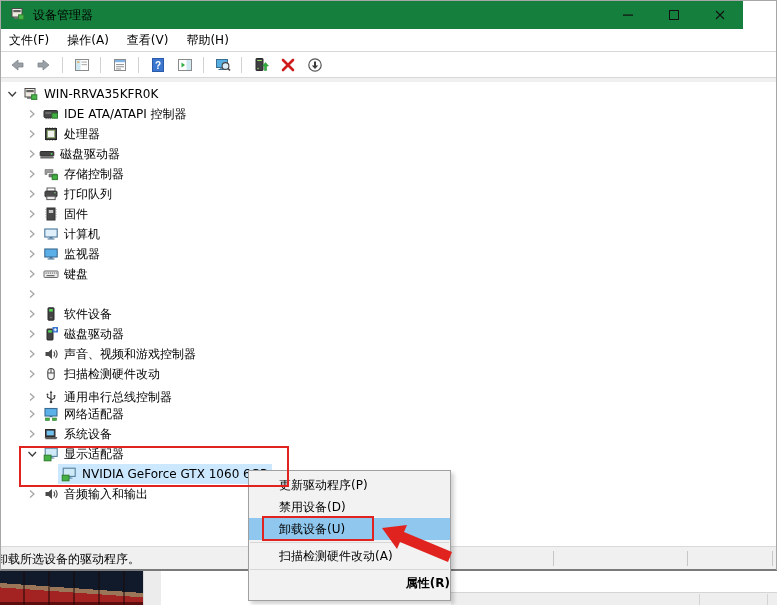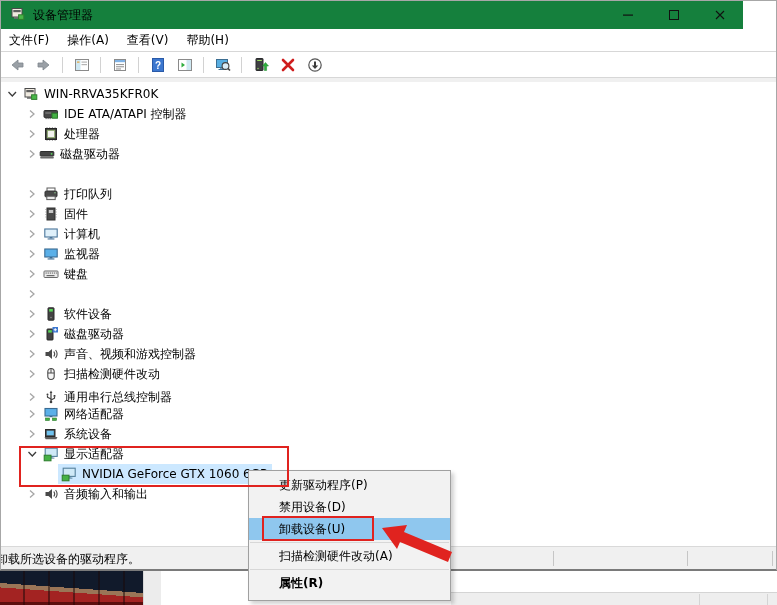--- a/index.html
+++ b/index.html
@@ -39,21 +39,21 @@
       repeating-linear-gradient(90deg, rgba(0,0,0,0) 0 23px, rgba(25,8,8,.5) 23px 25px),
       linear-gradient(184deg, #111a2b 0 50%, #9a7557 50% 60%, #a32322 60% 100%);}
   .edge-strip{position:absolute;left:143px;top:571px;width:17px;height:34px;background:#ececec;border-left:1px solid #d6d6d6;}
   .bg-bar{position:absolute;left:451px;top:592px;width:326px;height:13px;background:#eeeeee;border-top:1px solid #d4d4d4;}
   .bg-bar-sep{position:absolute;top:1px;width:1px;height:12px;background:#d4d4d4;}
   
   .ctxmenu{position:absolute;left:248px;top:470px;width:201px;background:#f2f2f2;border:1px solid #a0a0a0;
            padding:3px 0 6px 0;z-index:20;box-shadow:3px 3px 4px rgba(0,0,0,.18);}
   .ctx-item{height:22px;line-height:22px;font-size:12px;padding-left:30px;white-space:nowrap;}
   .ctx-item.hl{background:var(--mhl);}
-  .ctx-item.bold{font-weight:bold;}
+  .ctx-item.bold{font-weight:bold;text-align:right;}
   .ctx-sep{height:1px;background:#d7d7d7;margin:2px 1px;}
   
   .ann-box{position:absolute;border:2px solid var(--ann);pointer-events:none;}
   #ann-tree{left:19px;top:446px;width:266px;height:37px;z-index:40;}
   #ann-menu{left:262px;top:516px;width:108px;height:21px;z-index:41;}
   #ann-arrow{position:absolute;left:372px;top:513px;z-index:45;pointer-events:none;}
 </style>
 </head>
 <body>
 
@@ -262,20 +262,35 @@
           <span class="icn">
             <svg width="16" height="16" viewBox="0 0 16 16">
               <rect x="1.2" y="5.5" width="13.6" height="4.6" rx="0.8" fill="#454545" stroke="#2e2e2e"></rect>
               <circle cx="12.6" cy="7.8" r="0.9" fill="#57d657"></circle>
               <rect x="1.2" y="10.8" width="13.6" height="1.6" rx="0.6" fill="#6b6b6b"></rect>
             </svg>
           </span>
           <span class="tlabel">磁盘驱动器</span>
         </span>
       </div>
+      <div class="trow" style="top:82px">
+        <span class="chev" style="left:24px"><svg width="16" height="16" viewBox="0 0 16 16">
+            <path d="M6 4.5 L10 8 L6 11.5" fill="none" stroke="#a6a6a6" stroke-width="1.3"></path>
+          </svg></span>
+        <span class="rowsel" style="left:40px">
+          <span class="icn">
+            <svg width="16" height="16" viewBox="0 0 16 16">
+              <path d="M2 3.5 h8 v3 h-6 v2 h-2 Z" fill="#9a9a9a" stroke="#6e6e6e" stroke-width="0.6"></path>
+              <path d="M6 8 h8 v3 h-8 Z" fill="#7c7c7c" stroke="#5a5a5a" stroke-width="0.6"></path>
+              <rect x="9.2" y="8.8" width="5.2" height="4.8" fill="#45b145" stroke="#2c7d2c"></rect>
+            </svg>
+          </span>
+          <span class="tlabel">存储控制器</span>
+        </span>
+      </div>
       <div class="trow" style="top:102px">
         <span class="chev" style="left:24px"><svg width="16" height="16" viewBox="0 0 16 16">
             <path d="M6 4.5 L10 8 L6 11.5" fill="none" stroke="#a6a6a6" stroke-width="1.3"></path>
           </svg></span>
         <span class="rowsel" style="left:40px">
           <span class="icn">
             <svg width="16" height="16" viewBox="0 0 16 16">
               <rect x="4" y="2" width="8" height="3.2" fill="#fff" stroke="#5a5a5a"></rect>
               <rect x="2" y="5.2" width="12" height="5.6" rx="0.8" fill="#4a4a4a" stroke="#303030"></rect>
               <circle cx="12" cy="6.8" r="0.7" fill="#8fd18f"></circle>

